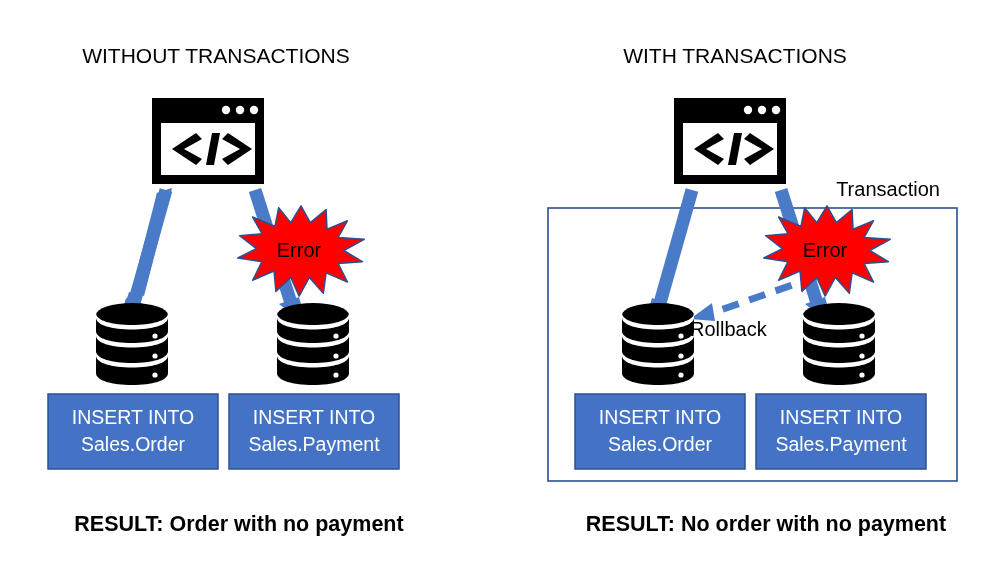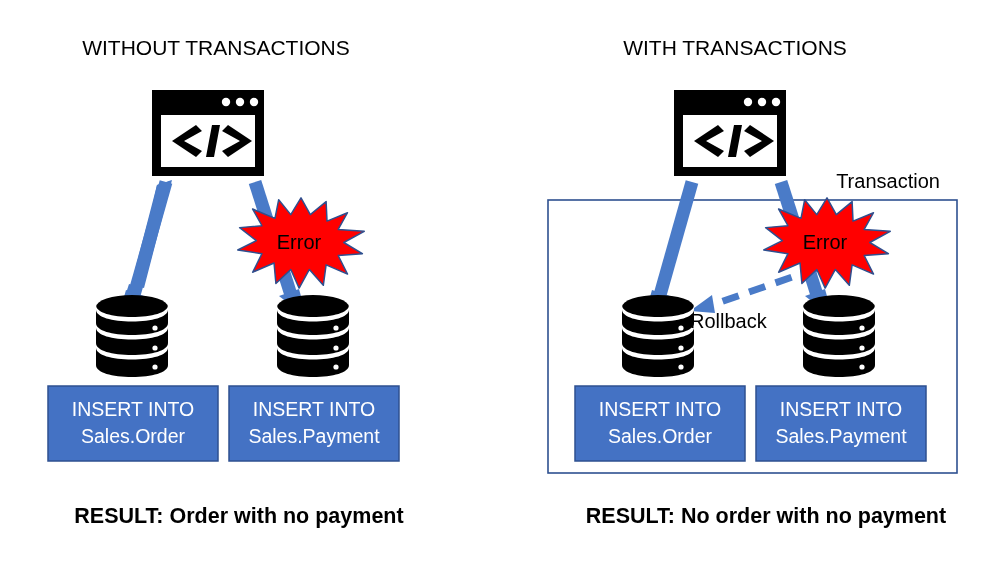--- a/index.html
+++ b/index.html
@@ -11,21 +11,21 @@
     width: 1006px;
     height: 564px;
     font-family: "Liberation Sans", sans-serif;
     color: #000000;
     overflow: hidden;
     position: relative;
   }
   #diagram-root {
     position: absolute;
     left: 0;
-    top: 0;
+    top: 8px;
     width: 1006px;
     height: 468px;
   }
   svg.diagram-svg {
     position: absolute;
     left: 0;
     top: 0;
     width: 1006px;
     height: 564px;
     display: block;

